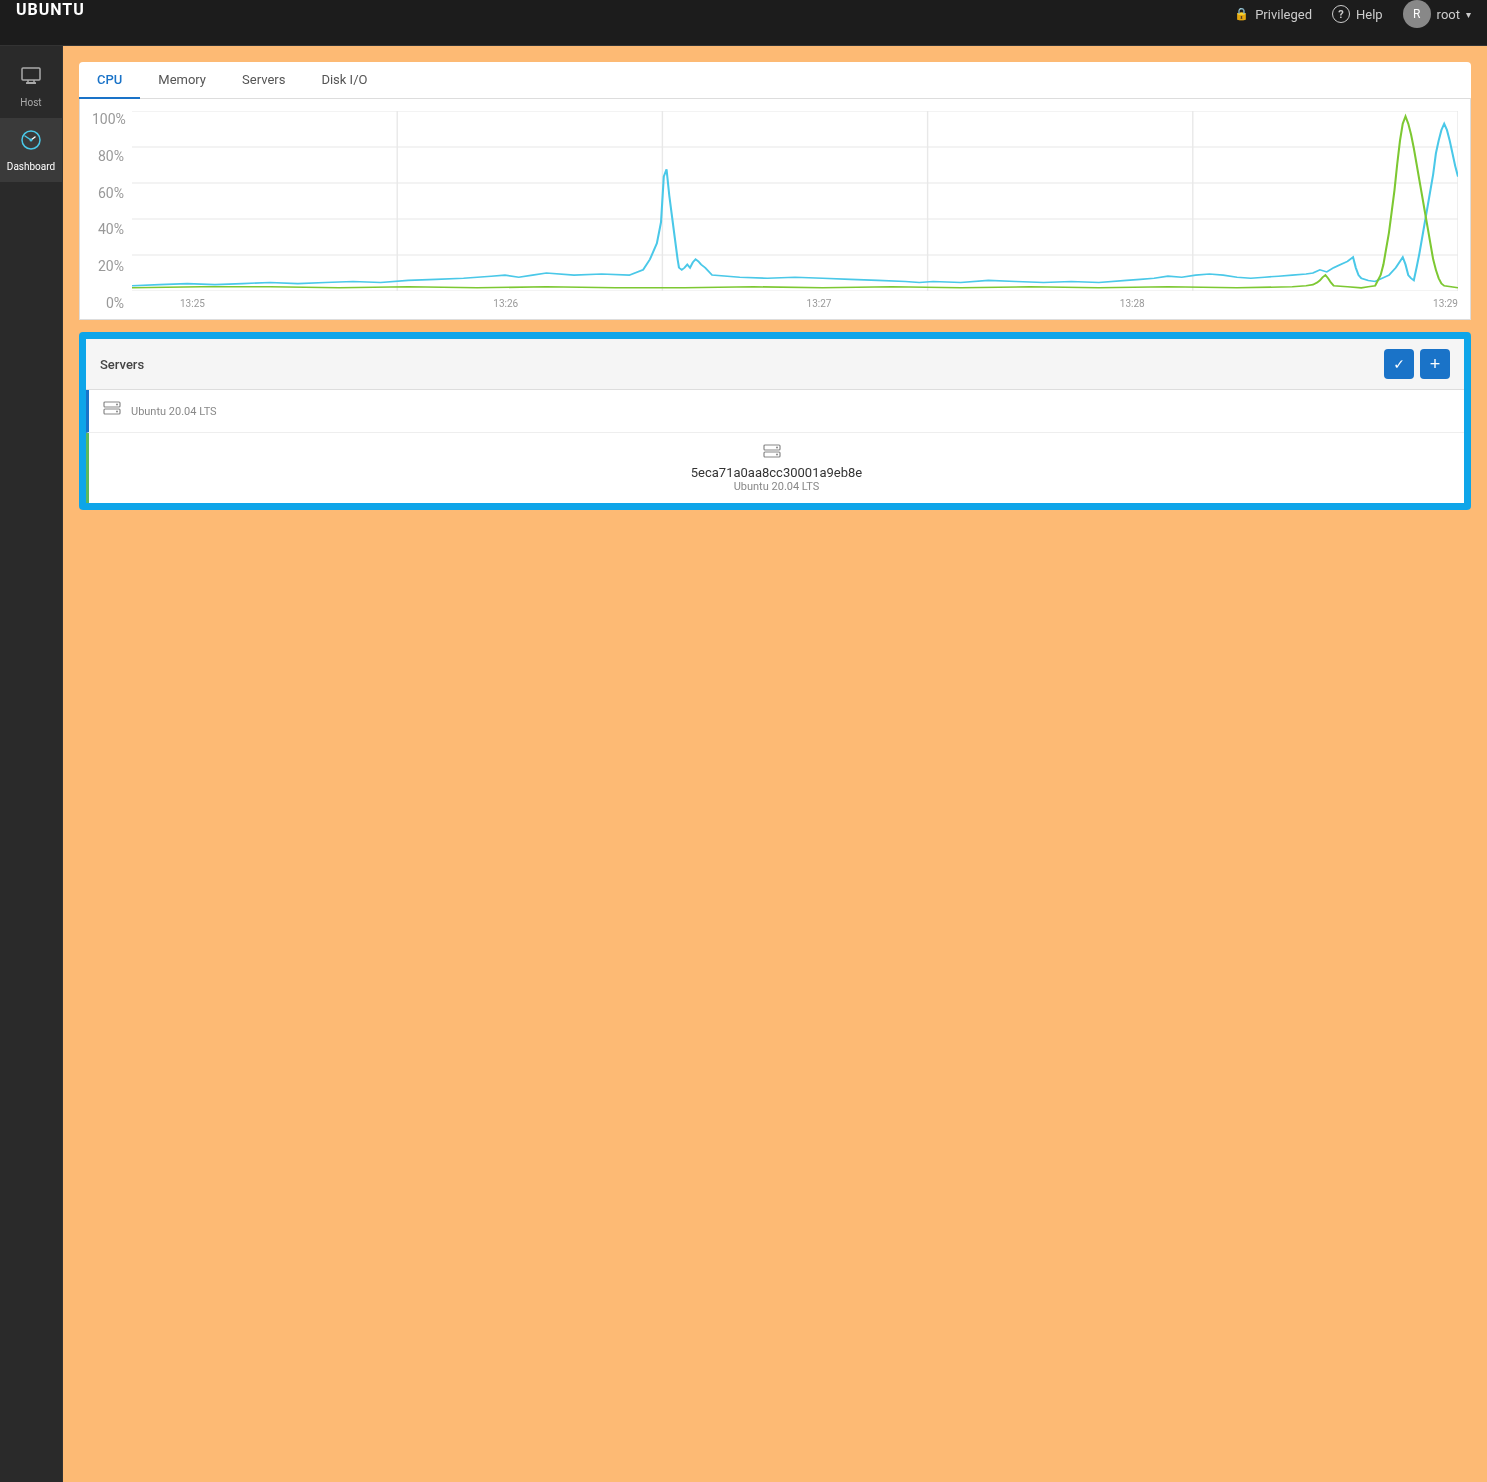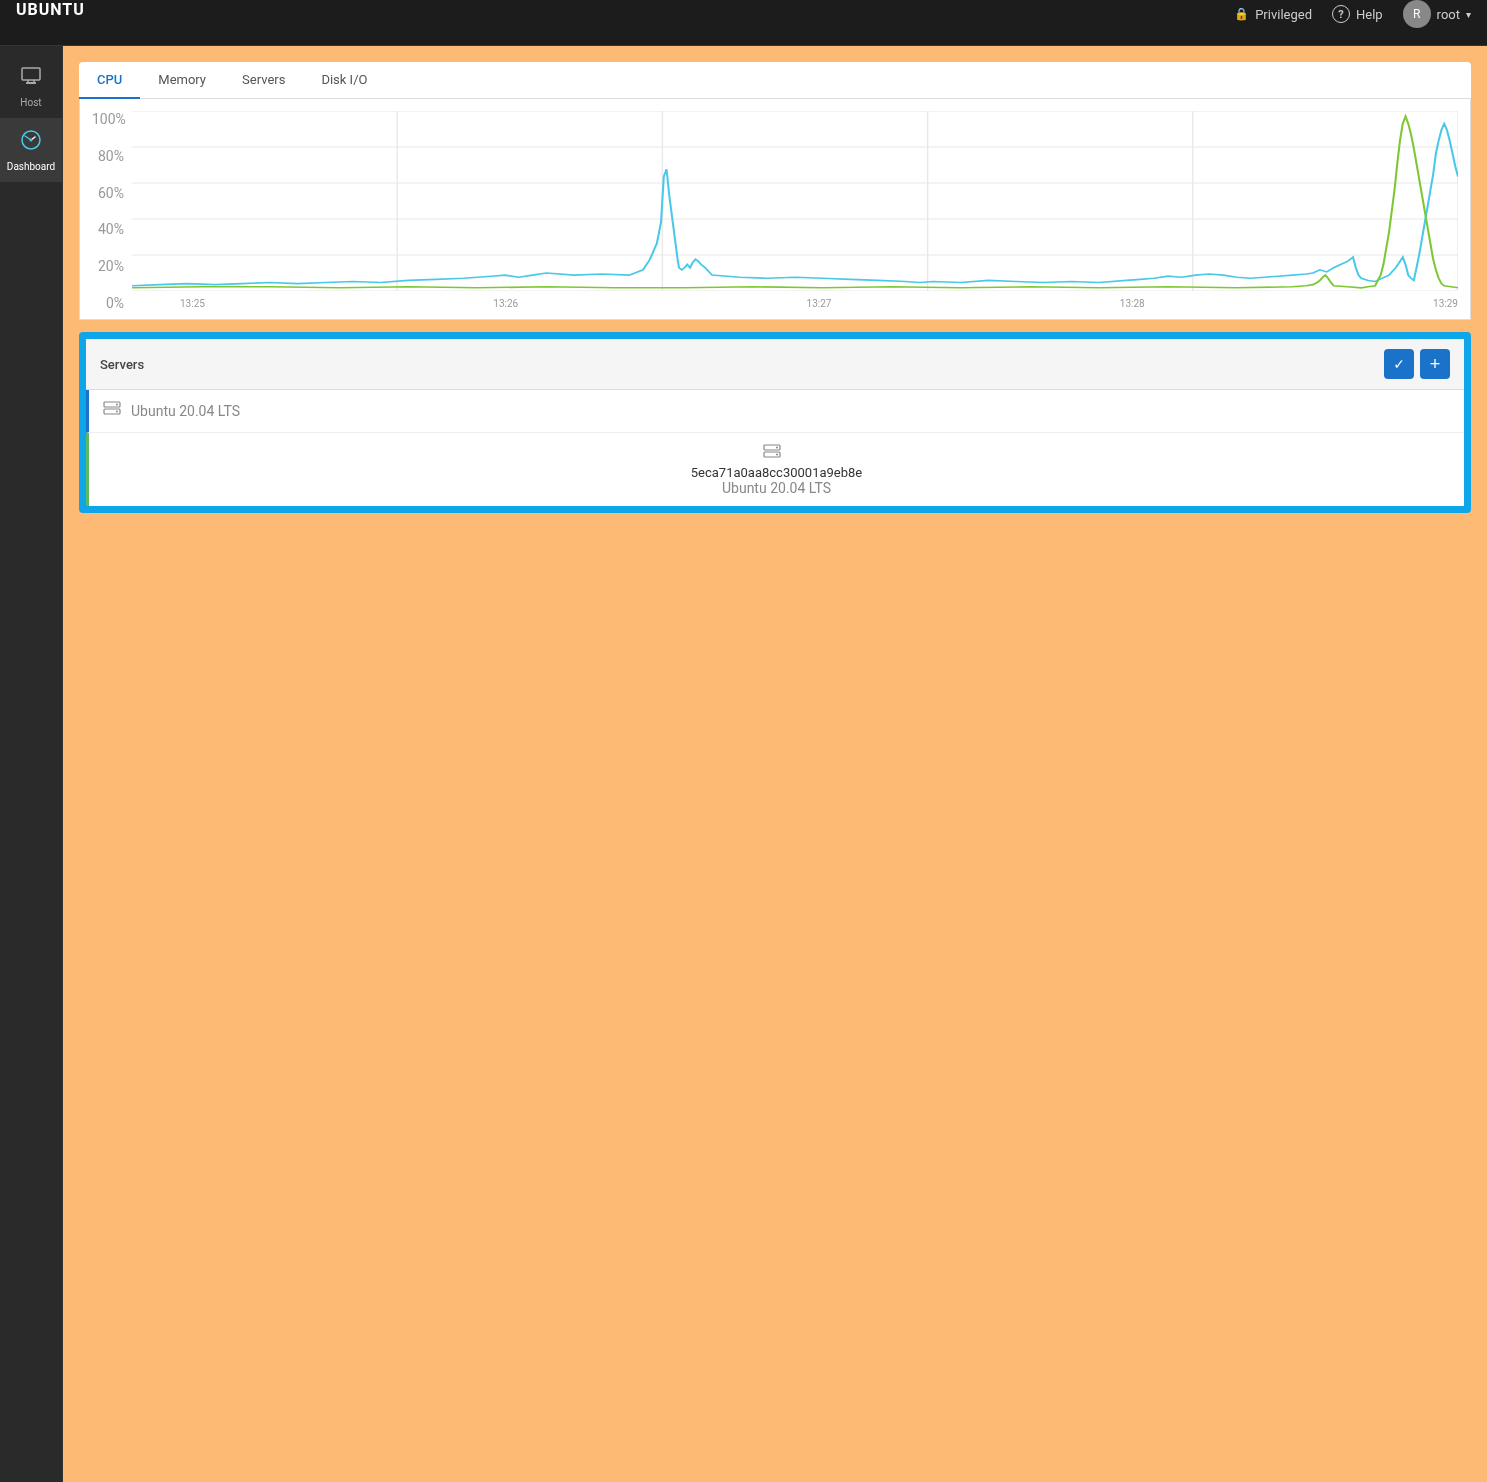--- a/index.html
+++ b/index.html
@@ -207,21 +207,21 @@
       font-size: 13px;
       color: #333;
       cursor: pointer;
       border-left: 3px solid transparent;
     }
     .server-row:last-child { border-bottom: none; flex-direction: column; }
     .server-row.blue-accent { border-left-color: #1a73c8; }
     .server-row.green-accent { border-left-color: #5cb85c; }
     .server-icon { margin-right: 10px; color: #888; font-size: 15px; }
     .server-name { flex: 1; }
-    .server-os { color: #888; font-size: 14px; }
+    .server-os { color: #888; font-size: 11px; }
 
     
     .main-content::-webkit-scrollbar { width: 8px; }
     .main-content::-webkit-scrollbar-track { background: #e0e0e0; }
     .main-content::-webkit-scrollbar-thumb { background: #bbb; border-radius: 4px; }
   </style>
 </head>
 <body>
 
 <nav class="navbar">

